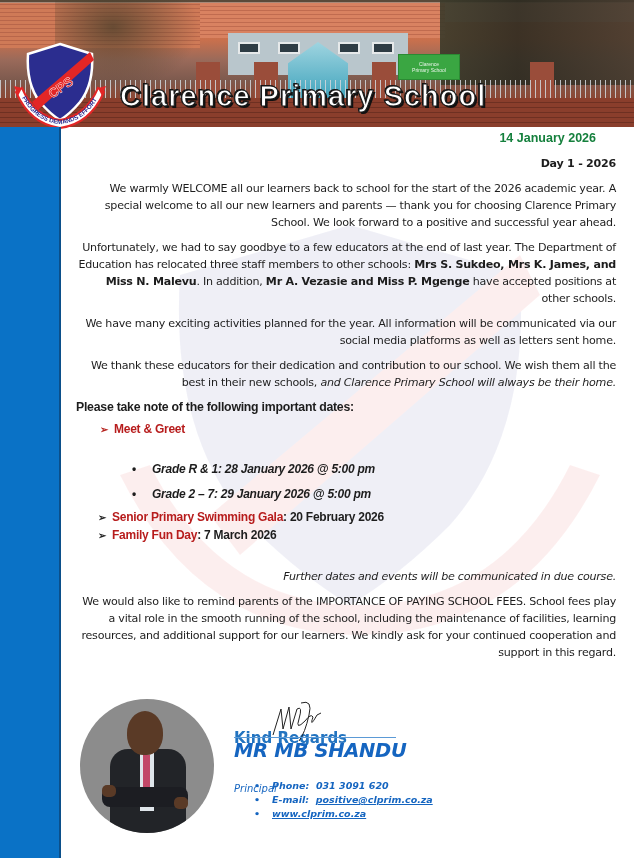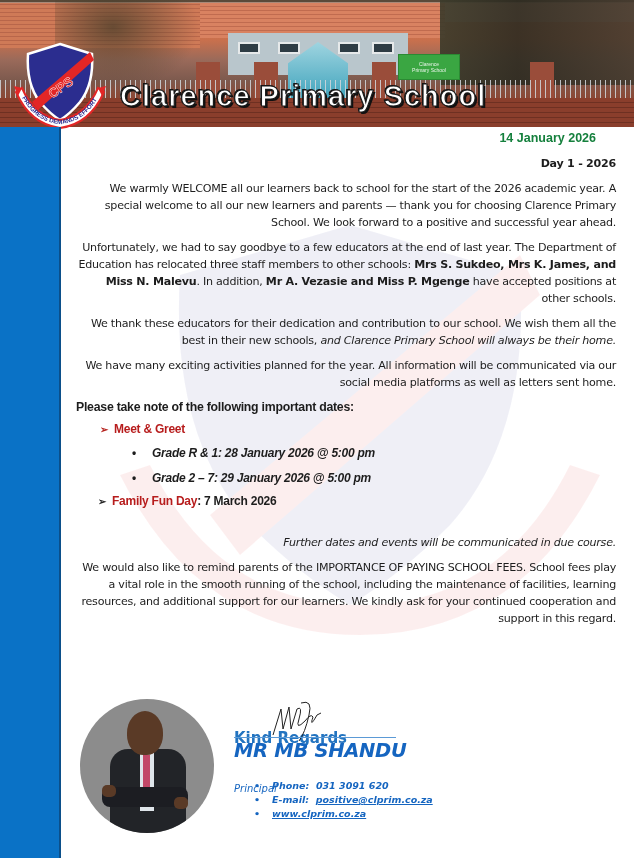--- a/index.html
+++ b/index.html
@@ -132,37 +132,40 @@
 
 <div class="content">
   <p class="heading">Day 1 - 2026</p>
 
   <p>We warmly WELCOME all our learners back to school for the start of the 2026 academic year. A special welcome to all our new learners and parents — thank you for choosing Clarence Primary School. We look forward to a positive and successful year ahead.</p>
 
   <p>
     <span>Unfortunately, we had to say goodbye to a few educators at the end of last year. The Department of Education has relocated three staff members to other schools: </span><b>Mrs S. Sukdeo, Mrs K. James, and Miss N. Malevu</b><span>. In addition, </span><b>Mr A. Vezasie and Miss P. Mgenge</b><span> have accepted positions at other schools.</span>
   </p>
 
+  <p>We have many exciting activities planned for the year. All information will be communicated via our social media platforms as well as letters sent home.</p>
+
   <p>
     <span>We thank these educators for their dedication and contribution to our school. We wish them all the best in their new schools, </span><i>and Clarence Primary School will always be their home.</i>
   </p>
 
-  <p>We have many exciting activities planned for the year. All information will be communicated via our social media platforms as well as letters sent home.</p>
-
   <div class="dates-title">Please take note of the following important dates:</div>
 
   <div class="events">
-    <div class="ev" style="padding-left:24px; margin-bottom:6px;">
+    <div class="ev" style="padding-left:24px; margin-bottom:22px;">
       <span class="arrow">➢</span><span class="red">Meet &amp; Greet</span>
     </div>
     <div class="ev sub" style="padding-left:56px; margin-bottom:7px;">
       <span class="dot">•</span><span>Grade R &amp; 1: 28 January 2026 @ 5:00 pm</span>
     </div>
     <div class="ev sub" style="padding-left:56px; margin-bottom:5px;">
       <span class="dot">•</span><span>Grade 2 – 7: 29 January 2026 @ 5:00 pm</span>
+    </div>
+    <div class="ev" style="padding-left:22px;">
+      <span class="arrow dark">➢</span><span class="red">Senior Primary Swimming Gala</span><span>: 20 February 2026</span>
     </div>
     <div class="ev" style="padding-left:22px; margin-bottom:24px;">
       <span class="arrow dark">➢</span><span class="red">Family Fun Day</span><span>: 7 March 2026</span>
     </div>
   </div>
 
   <p class="further">Further dates and events will be communicated in due course.</p>
 
   <p>We would also like to remind parents of the IMPORTANCE OF PAYING SCHOOL FEES. School fees play a vital role in the smooth running of the school, including the maintenance of facilities, learning resources, and additional support for our learners. We kindly ask for your continued cooperation and support in this regard.</p>
 

